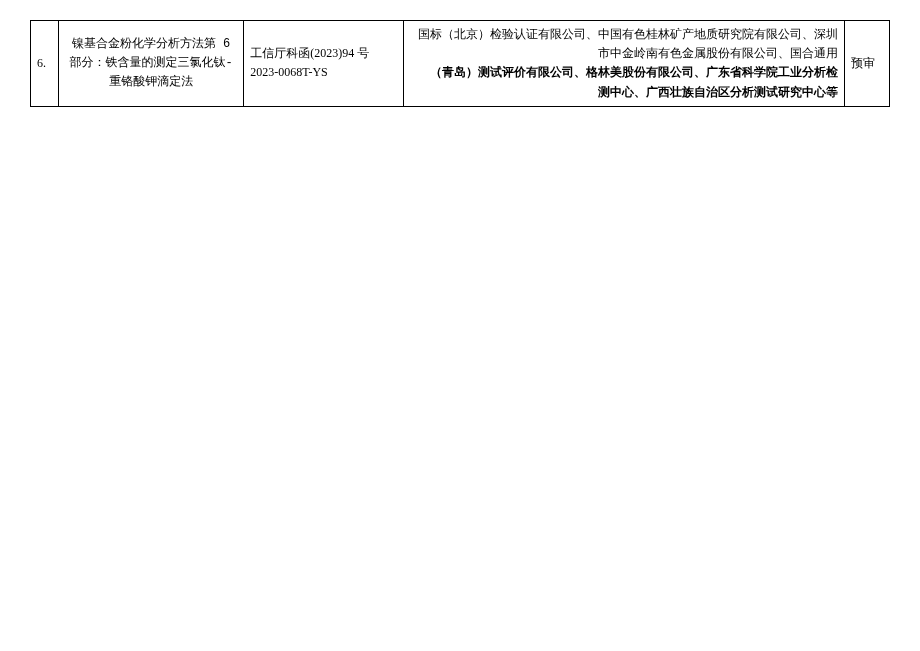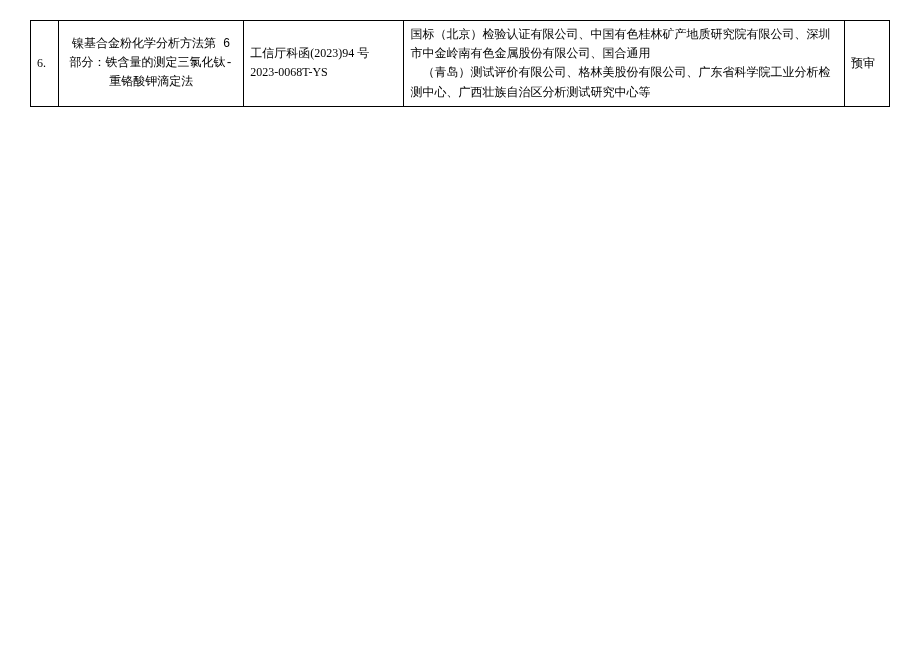--- a/index.html
+++ b/index.html
@@ -36,29 +36,30 @@
       width: 185px;
       text-align: center;
       font-family: Liberation Mono, monospace;
     }
     .col-ref {
       width: 160px;
       text-align: left;
     }
     .col-org {
       width: 440px;
-      text-align: left;
+      text-align: right;
       margin-top: 46px;
     }
     .col-status {
       width: 45px;
     }
     .indent {
       text-indent: 1em;
       display: block;
+      font-weight: bold;
     }
   </style>
 </head>
 <body>
 
 <table>
   <tbody>
     <tr>
       <td class="col-index">
         <span>6.</span>

